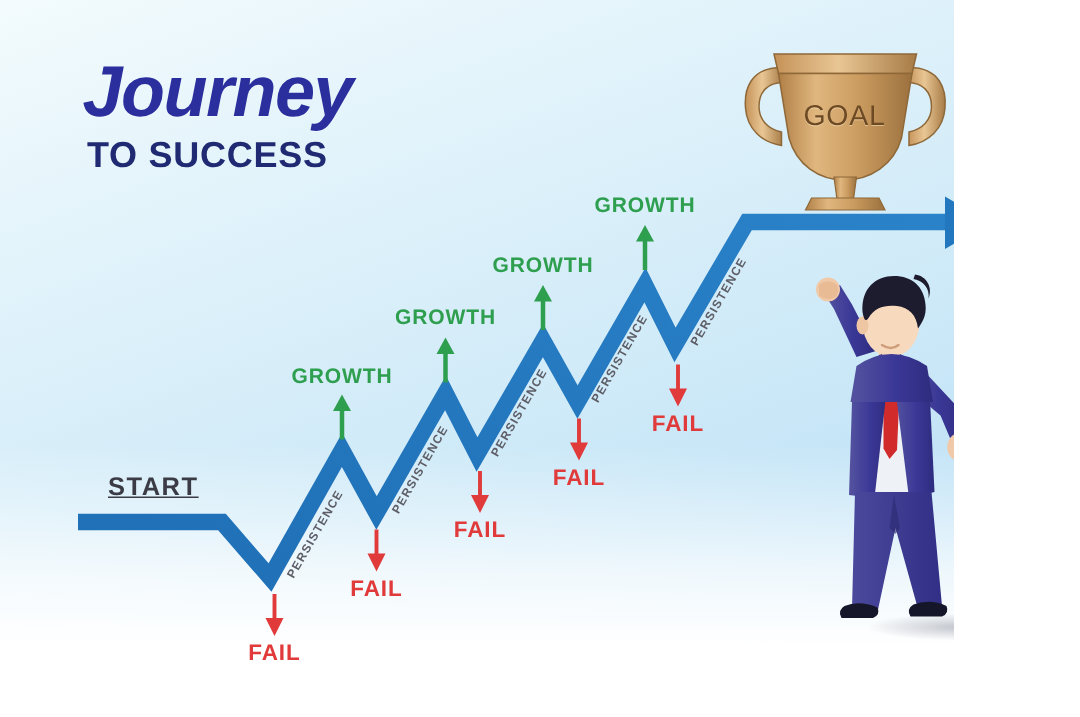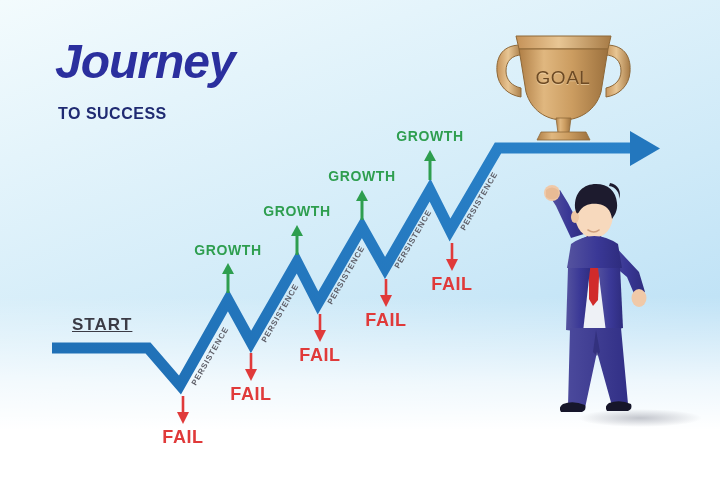--- a/index.html
+++ b/index.html
@@ -8,21 +8,21 @@
   }
   body {
     width: 720px;
     height: 478px;
     overflow: hidden;
     font-family: "Liberation Sans", sans-serif;
     background: #ffffff;
   }
   #stage {
     position: relative;
-    width: 720px;
+    width: 636px;
     height: 478px;
     overflow: hidden;
     background: #ffffff;
   }
   
   #sky {
     position: absolute;
     left: 0; top: 0;
     width: 720px; height: 478px;
     background:
@@ -49,26 +49,26 @@
     font-size: 48px;
     font-weight: 700;
     font-style: italic;
     color: #2b2f9e;
     letter-spacing: -1px;
     line-height: 1;
     margin: 0;
     text-shadow: 0 1px 0 rgba(255,255,255,0.35);
   }
   .title-sub {
-    font-size: 16px;
+    font-size: 24px;
     font-weight: 700;
     color: #1f2a72;
     letter-spacing: 0.5px;
     line-height: 1;
-    margin: 20px 0 0 3px;
+    margin: 6px 0 0 3px;
   }
 
   
   .lbl {
     position: absolute;
     white-space: nowrap;
     line-height: 1;
   }
   .lbl-start {
     font-size: 17px;
@@ -78,21 +78,21 @@
     text-decoration: underline;
   }
   .lbl-growth {
     font-size: 14px;
     font-weight: 700;
     color: #2e9e4f;
     letter-spacing: 0.6px;
     transform: translateX(-50%);
   }
   .lbl-fail {
-    font-size: 18px;
+    font-size: 15px;
     font-weight: 700;
     color: #e03a3a;
     letter-spacing: 0.6px;
     transform: translateX(-50%);
   }
   .lbl-persist {
     font-size: 8px;
     font-weight: 700;
     color: #5d5d66;
     letter-spacing: 0.9px;

